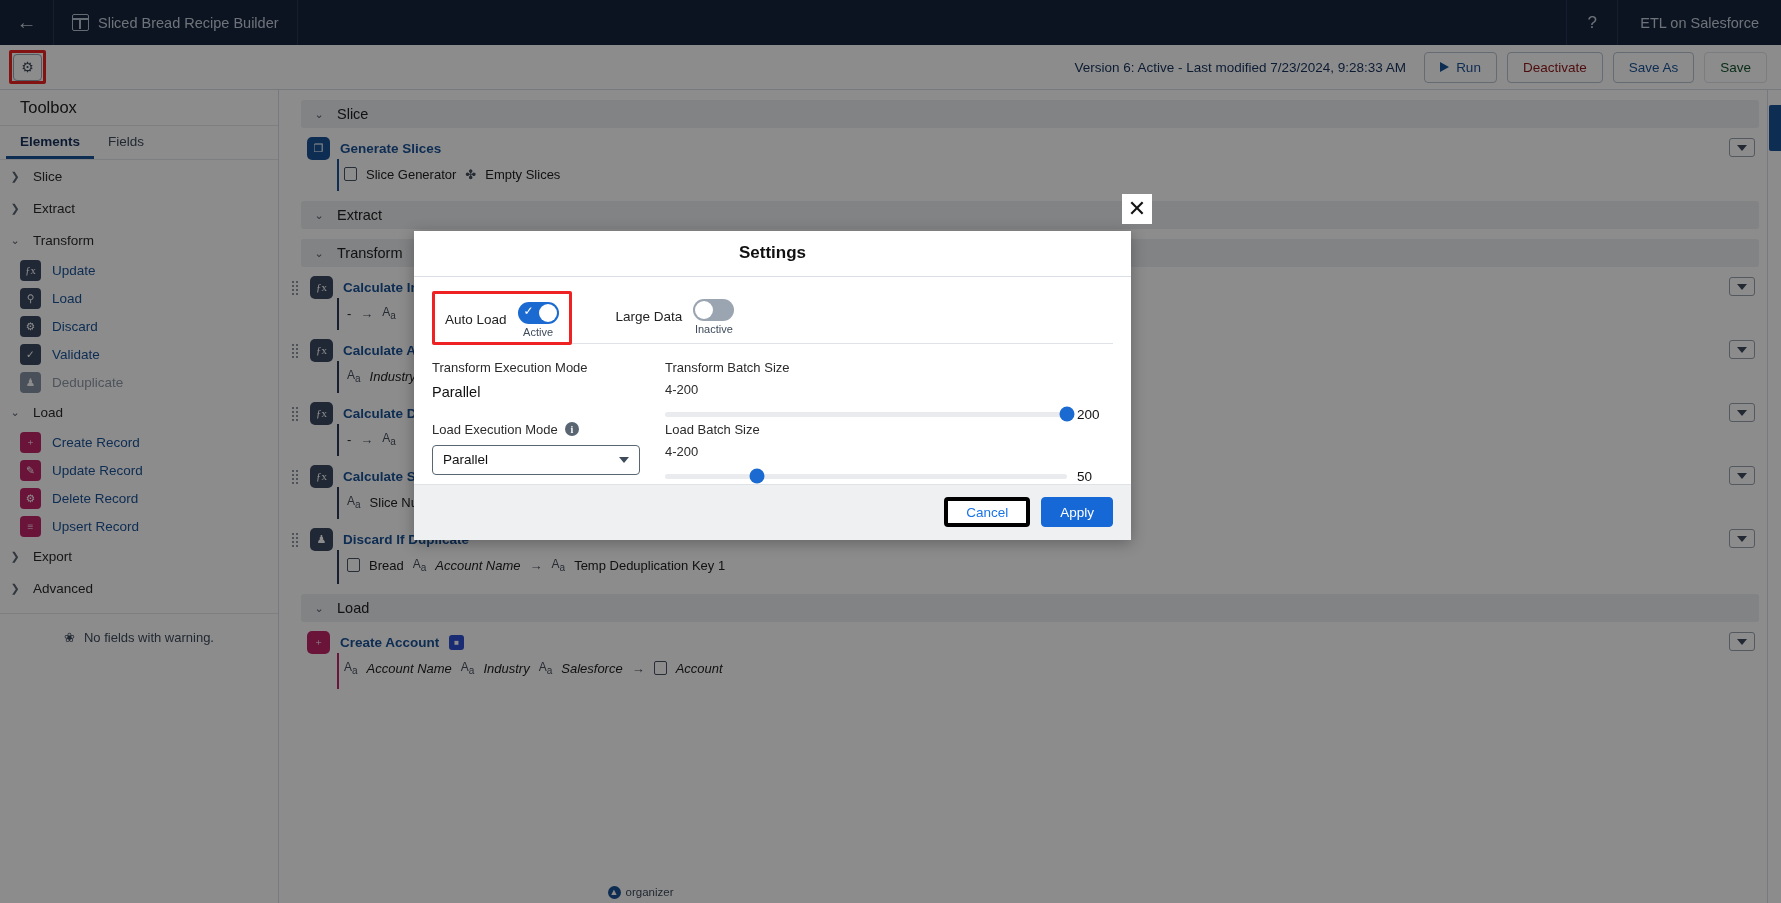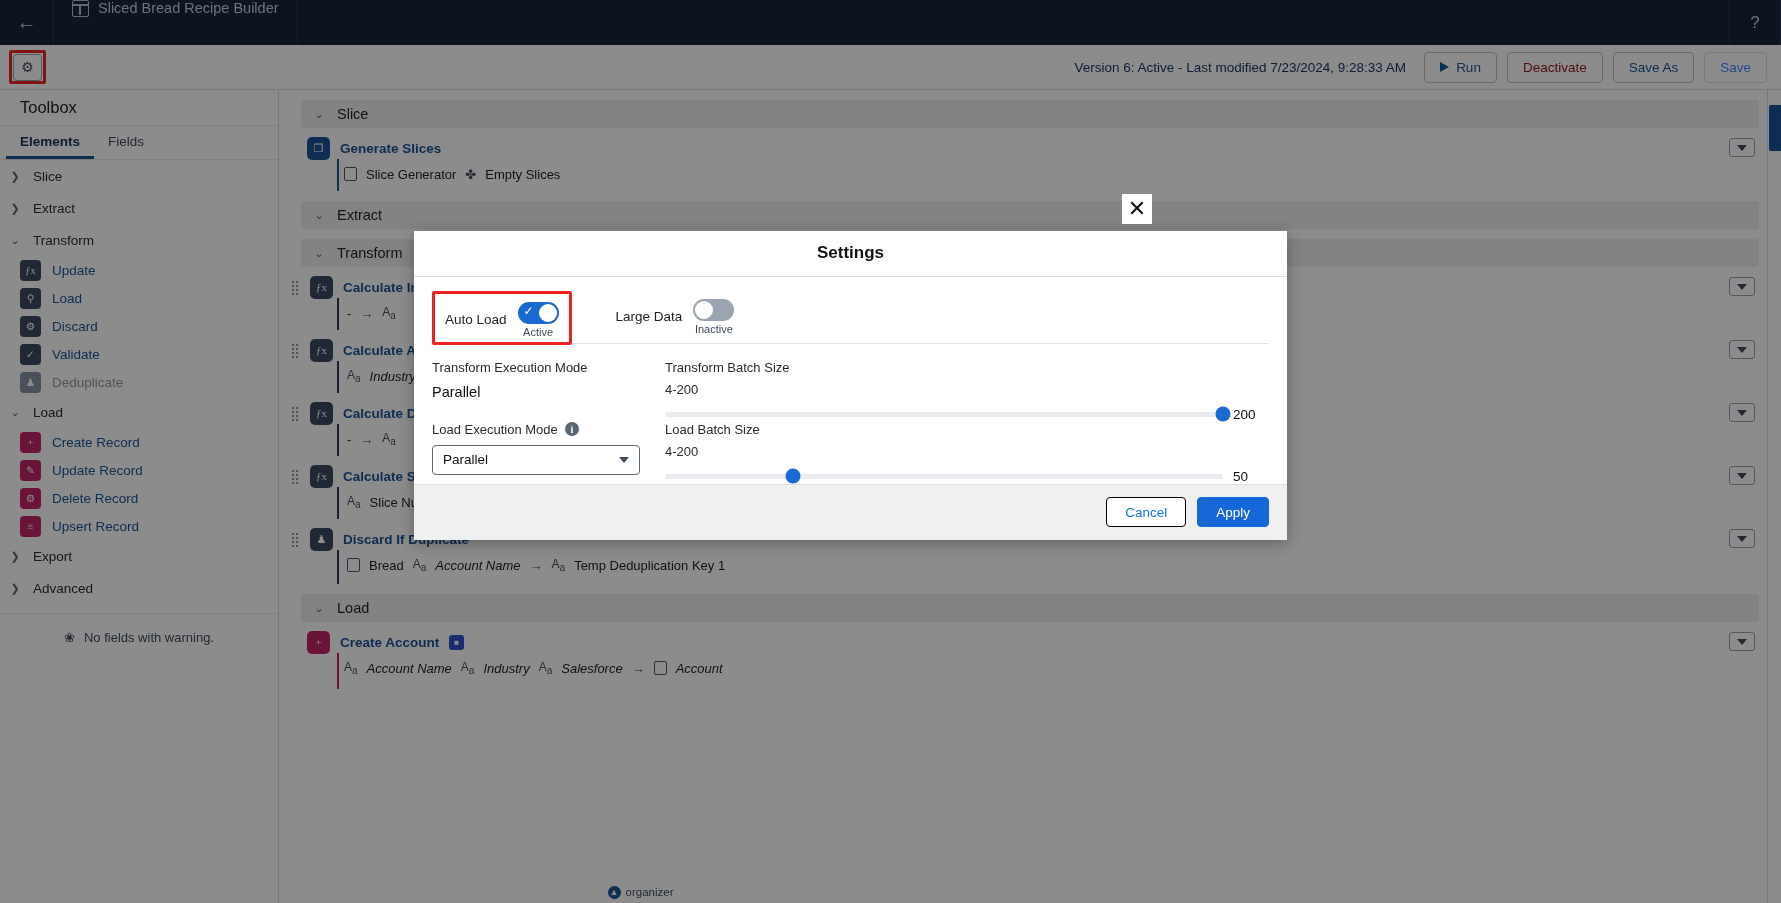--- a/index.html
+++ b/index.html
@@ -23,21 +23,21 @@
     position: absolute; top: 0; left: 0; width: 1781px; height: 45px;
     background: #16233c;
     display: flex; align-items: stretch;
     z-index: 10;
   }
   .nav-back {
     width: 53px; display: flex; align-items: center; justify-content: center;
     color: #c9d2de; font-size: 20px;
   }
   .nav-tab {
-    display: flex; gap: 9px;
+    display: flex; align-items: center; gap: 9px;
     padding: 0 18px;
     border-left: 1px solid #2a3852;
     border-right: 1px solid #2a3852;
     color: #c9d2de; font-size: 14.5px;
   }
   .nav-tab.active { background: #16233c; }
   .nav-spacer { flex: 1; }
   .nav-help {
     width: 52px; display: flex; align-items: center; justify-content: center;
     color: #c9d2de; font-size: 17px;
@@ -83,21 +83,21 @@
   .gear-glyph { font-size: 14px; color: #3e4b5b; line-height: 1; }
   .bar-spacer { flex: 1; }
   #version-text { color: #16325c; font-size: 13.5px; margin-right: 18px; }
   .tbtn {
     height: 31px; padding: 4px 15px; margin-right: 10px;
     border: 1px solid #b9c3cf; border-radius: 4px; background: #fff;
     color: #1b5297; font-size: 13.5px; display: inline-flex;
     align-items: center; justify-content: center; gap: 7px; white-space: nowrap;
   }
   .tbtn.danger { color: #8e1616; }
-  .tbtn.disabled { color: #3b82f6; border-color: #dfe4ea; }
+  .tbtn.disabled { color: #14532d; border-color: #dfe4ea; }
   .tbtn:last-child { margin-right: 14px; }
   .play-tri {
     width: 0; height: 0; border-left: 9px solid #1b5297;
     border-top: 5.5px solid transparent; border-bottom: 5.5px solid transparent;
   }
 
   
   #toolbox {
     position: absolute; top: 90px; left: 0; width: 279px; height: 813px;
     background: #fff; border-right: 1px solid #d8dde6; z-index: 10;
@@ -207,21 +207,21 @@
     display: flex; align-items: center; justify-content: center; gap: 5px;
     font-size: 11.5px; color: #3e4b5b; z-index: 20;
   }
   .org-dot {
     width: 13px; height: 13px; border-radius: 50%; background: #1b5297;
     display:flex;align-items:center;justify-content:center;color:#fff;font-size:9px;
   }
 
   
   #modal {
-    position: absolute; left: 414px; top: 231px; width: 873px; height: 309px;
+    position: absolute; left: 414px; top: 231px; width: 717px; height: 309px;
     background: #fff; z-index: 60;
     box-shadow: 0 3px 14px rgba(0,0,0,0.3);
     display: flex; flex-direction: column;
   }
   #modal-close {
     position: absolute; left: 1122px; top: 194px; width: 30px; height: 30px;
     background: #fff; z-index: 61;
     display: flex; align-items: center; justify-content: center;
     font-size: 22px; color: #111; line-height: 1;
   }
@@ -283,40 +283,41 @@
   .slider-val { font-size: 13.5px; color: #111; min-width: 28px; }
   #modal-foot {
     height: 58px; background: #eef0f2; border-top: 1px solid #dfe3e8;
     display: flex; align-items: center; justify-content: flex-end;
     gap: 11px; padding-right: 18px;
   }
   .mbtn {
     height: 30px; padding: 0 18px; border-radius: 4px; font-size: 13.5px;
     display: inline-flex; align-items: center; justify-content: center;
   }
-  .mbtn.ghost { background: #fff; border: 1px solid #000000; color: #1a73e8; }
+  .mbtn.ghost { background: #fff; border: 4px solid #000000; color: #1a73e8; }
   .mbtn.primary { background: #1668d6; border: 1px solid #1668d6; color: #fff; }
 </style>
 </head>
 <body>
 
 <div id="app">
 
   <div id="topnav">
     <div class="nav-back">
       <span>←</span>
     </div>
     <div class="nav-tab">
       <span class="ico-doc"></span>
       <span>Sliced Bread Recipe Builder</span>
     </div>
     <div class="nav-spacer"></div>
     <div class="nav-help">
       <span>?</span>
     </div>
+    <div class="nav-user">ETL on Salesforce</div>
   </div>
 
   <div id="subbar">
     <div id="gear-wrap">
       <div id="gear-btn">
         <span class="gear-glyph">⚙</span>
       </div>
     </div>
     <div class="bar-spacer"></div>
     <div id="version-text">Version 6: Active - Last modified 7/23/2024, 9:28:33 AM</div>

